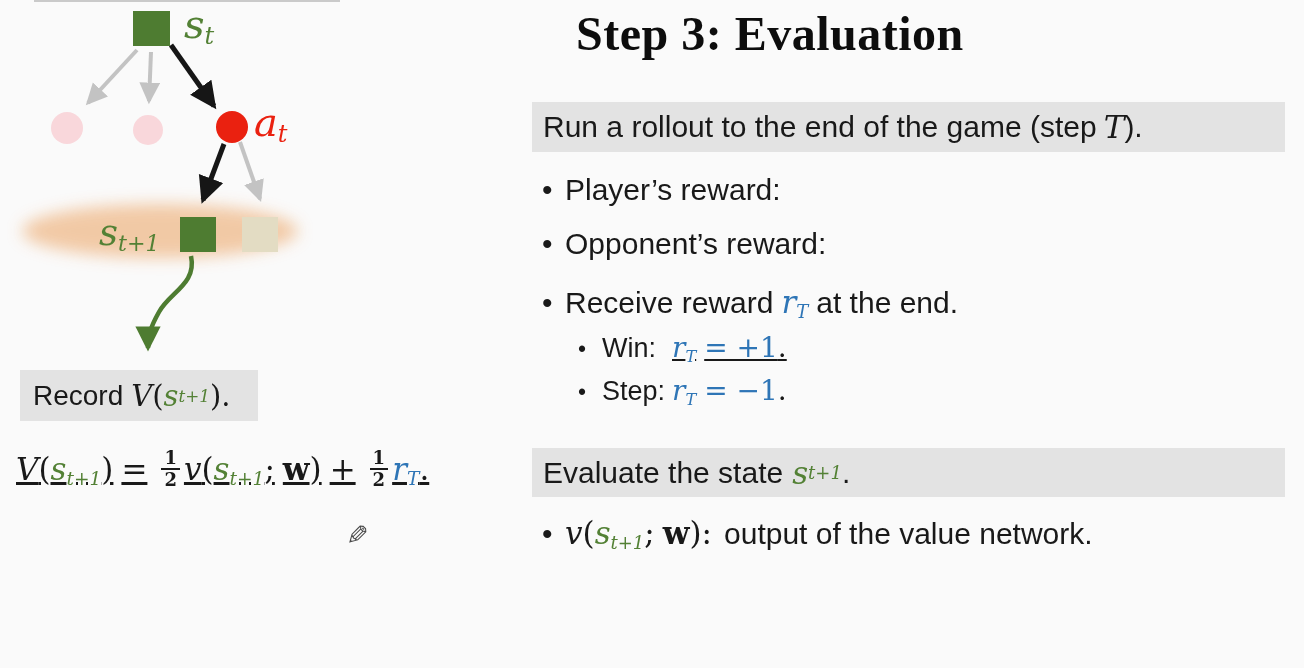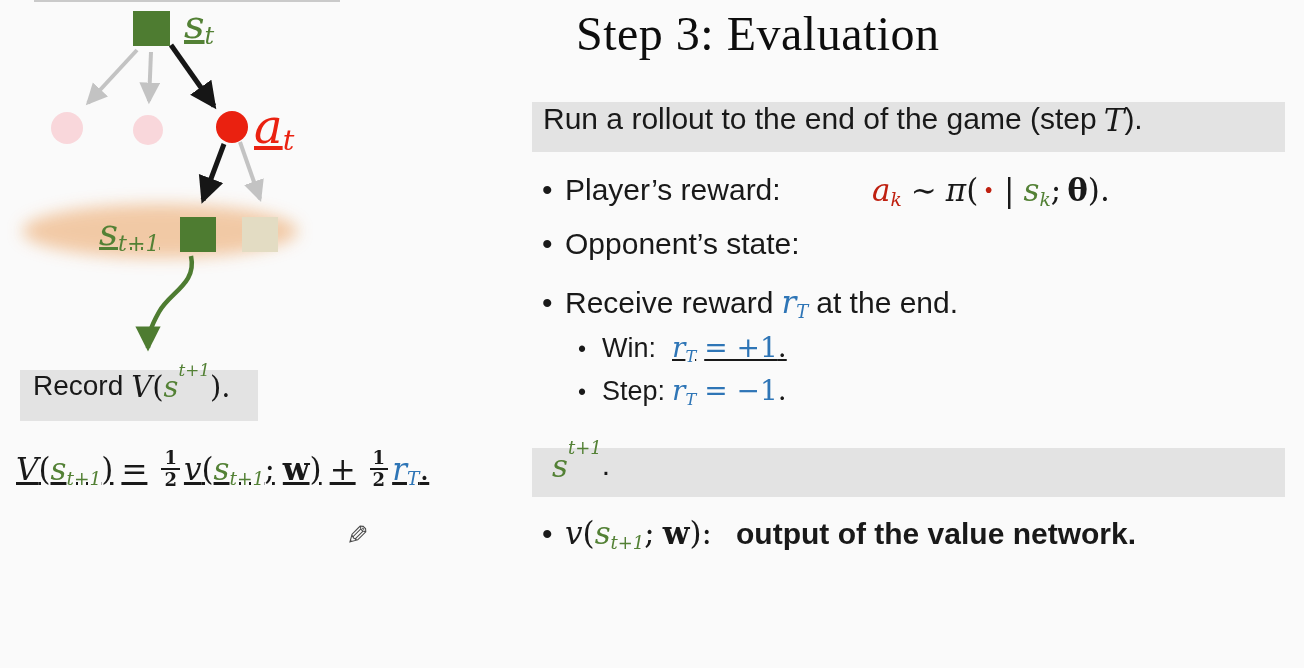--- a/index.html
+++ b/index.html
@@ -23,29 +23,29 @@
 
   .grn { color: #538135; }
   .rd2 { color: #bf2010; }
   .bl  { color: #2e75b6; }
 
   
   .topline { position: absolute; top: 0; left: 34px; width: 306px; height: 2px; background: #9a9a9a; opacity: .5; }
 
   
   .tree { position: absolute; left: 0; top: 0; }
-  .dlab { position: absolute; font-family: "DejaVu Serif", serif; font-style: italic; line-height: 1; white-space: nowrap; text-decoration: underline; }
+  .dlab { position: absolute; font-family: "DejaVu Serif", serif; font-style: italic; line-height: 1; white-space: nowrap; }
   #lab-st  { left: 184px; top: 4px;   font-size: 40px; color: #538135; }
-  #lab-at  { left: 254px; top: 102px; font-size: 48px; color: #ea2110; }
+  #lab-at  { left: 254px; top: 102px; font-size: 40px; color: #ea2110; }
   #lab-st1 { left: 99px;  top: 214px; font-size: 37px; color: #538135; }
   .dlab sub { font-size: 60%; line-height: 0; vertical-align: -0.25em; }
 
   .recbox {
     position: absolute; left: 20px; top: 370px; width: 238px; height: 51px;
-    background: #e3e3e3; display: flex; align-items: flex-start; padding-left: 13px;
+    background: #e3e3e3; display: flex; align-items: center; padding-left: 13px;
     font-size: 28px; white-space: nowrap;
   }
   .recbox .mtk { font-size: 29px; }
   .rec-v { margin-left: 8px; }
 
   .formula {
     position: absolute; left: 16px; top: 437px; height: 64px; line-height: 64px;
     font-size: 31px; white-space: nowrap; text-decoration: underline;
   }
   .frac {
@@ -53,27 +53,27 @@
     vertical-align: middle; position: relative; top: -3px;
     font-family: "DejaVu Serif", serif; font-style: normal; font-weight: 700;
     font-size: 18px; line-height: 1.12; margin: 0 4px 0 6px;
   }
   .frac .fn { border-bottom: 2px solid #1a1a1a; padding: 0 3px; }
   .op { margin: 0 8px; }
 
   
   .title {
     position: absolute; left: 576px; top: 6px;
-    font-family: "Liberation Serif", serif; font-weight: 400;
+    font-family: "Liberation Serif", serif; font-weight: 700;
     font-size: 48px; color: #0d0d0d; letter-spacing: .5px; white-space: nowrap;
   }
 
   .hbox {
     position: absolute; left: 532px; width: 753px; background: #e3e3e3;
-    font-size: 30px; display: flex; align-items: flex-start; padding-left: 11px;
+    font-size: 30px; display: flex; align-items: center; padding-left: 11px;
     white-space: nowrap;
   }
   #hbox1 { top: 102px; height: 50px; }
   #hbox2 { top: 448px; height: 49px; }
   .hbox .mtk { margin-left: 7px; font-size: 31px; }
   #hbox2 .mtk { margin-left: 9px; }
 
   .row { position: absolute; left: 532px; padding-left: 10px; font-size: 30px; line-height: 46px; white-space: nowrap; }
   #row-player   { top: 167px; width: 760px; }
   #row-opponent { top: 221px; width: 760px; }
@@ -87,21 +87,21 @@
   #row-lose { top: 371px; }
   .blt2 { display: inline-block; width: 24px; font-size: 23px; }
   .slabel { display: inline-block; width: 70px; }
   .subrow .mtk { font-size: 28px; }
 
   .sim { font-family: "DejaVu Serif", serif; font-style: normal; margin: 0 9px; }
   .dotk { font-weight: 700; margin: 0 10px 0 5px; }
   .bark { margin-right: 9px; font-family: "DejaVu Serif", serif; font-style: normal; }
   .thk { margin-left: 6px; }
   .gap8 { margin-left: 8px; }
-  .gap12 { margin-left: 24px; font-weight: bold; }
+  .gap12 { margin-left: 12px; }
 
   
   .pencil {
     position: absolute; left: 346px; top: 520px; font-size: 27px; color: #4a4a4a;
     transform: scaleX(-1); font-family: "DejaVu Sans", sans-serif;
   }
 </style>
 </head>
 <body>
 
@@ -167,42 +167,40 @@
 <div class="title">Step 3: Evaluation</div>
 
 <div class="hbox" id="hbox1">
   <span>Run a rollout to the end of the game (step</span>
     <span class="mt mtk">T</span>
     <span>).</span>
 </div>
 
 <div class="row" id="row-player">
   <span class="blt">•</span><span>Player’s reward:</span>
-  <span class="mpos">
-    <span class="mt rd2">a</span><sub class="ms rd2">k</sub><span class="sim">∼</span><span class="mt">π</span><span class="mu">(</span><span class="mu rd2 dotk">·</span><span class="bark">|</span><span class="mt grn">s</span><sub class="ms grn">k</sub><span class="mu">;</span><span class="mw thk">θ</span><span class="mu">).</span>
-  </span>
 </div>
 
 <div class="row" id="row-opponent">
-  <span class="blt">•</span><span>Opponent’s state:</span>
+  <span class="blt">•</span><span>Opponent’s reward:</span>
 </div>
 
 <div class="row" id="row-reward">
   <span class="blt">•</span><span>Receive reward</span><span class="mt bl gap8" style="font-size:31px;">r</span><sub class="ms bl">T</sub><span class="gap8">at the end.</span>
 </div>
 
 <div class="subrow" id="row-win">
   <span class="blt2">•</span><span class="slabel">Win:</span><span class="mt bl mtk">r</span><sub class="ms bl">T</sub><span class="mu bl mtk gap8">= +1</span><span class="mu mtk">.</span>
 </div>
 
 <div class="subrow" id="row-lose">
   <span class="blt2">•</span><span class="slabel">Step:</span><span class="mt bl mtk">r</span><sub class="ms bl">T</sub><span class="mu bl mtk gap8">= −1</span><span class="mu mtk">.</span>
 </div>
 
 <div class="hbox" id="hbox2">
+  <span>Evaluate the state</span>
     <span class="mt mtk grn">s</span>
     <sub class="ms grn">t+1</sub>
     <span>.</span>
 </div>
 
 <div class="row" id="row-vnet">
   <span class="blt">•</span><span class="mt" style="font-size:31px;">v</span><span class="mu" style="font-size:31px;">(</span><span class="mt grn" style="font-size:31px;">s</span><sub class="ms grn">t+1</sub><span class="mu" style="font-size:31px;">;</span><span class="mw gap8" style="font-size:31px;">w</span><span class="mu" style="font-size:31px;">):</span><span class="gap12">output of the value network.</span>
 </div>
 
 <span class="pencil">✎</span>

